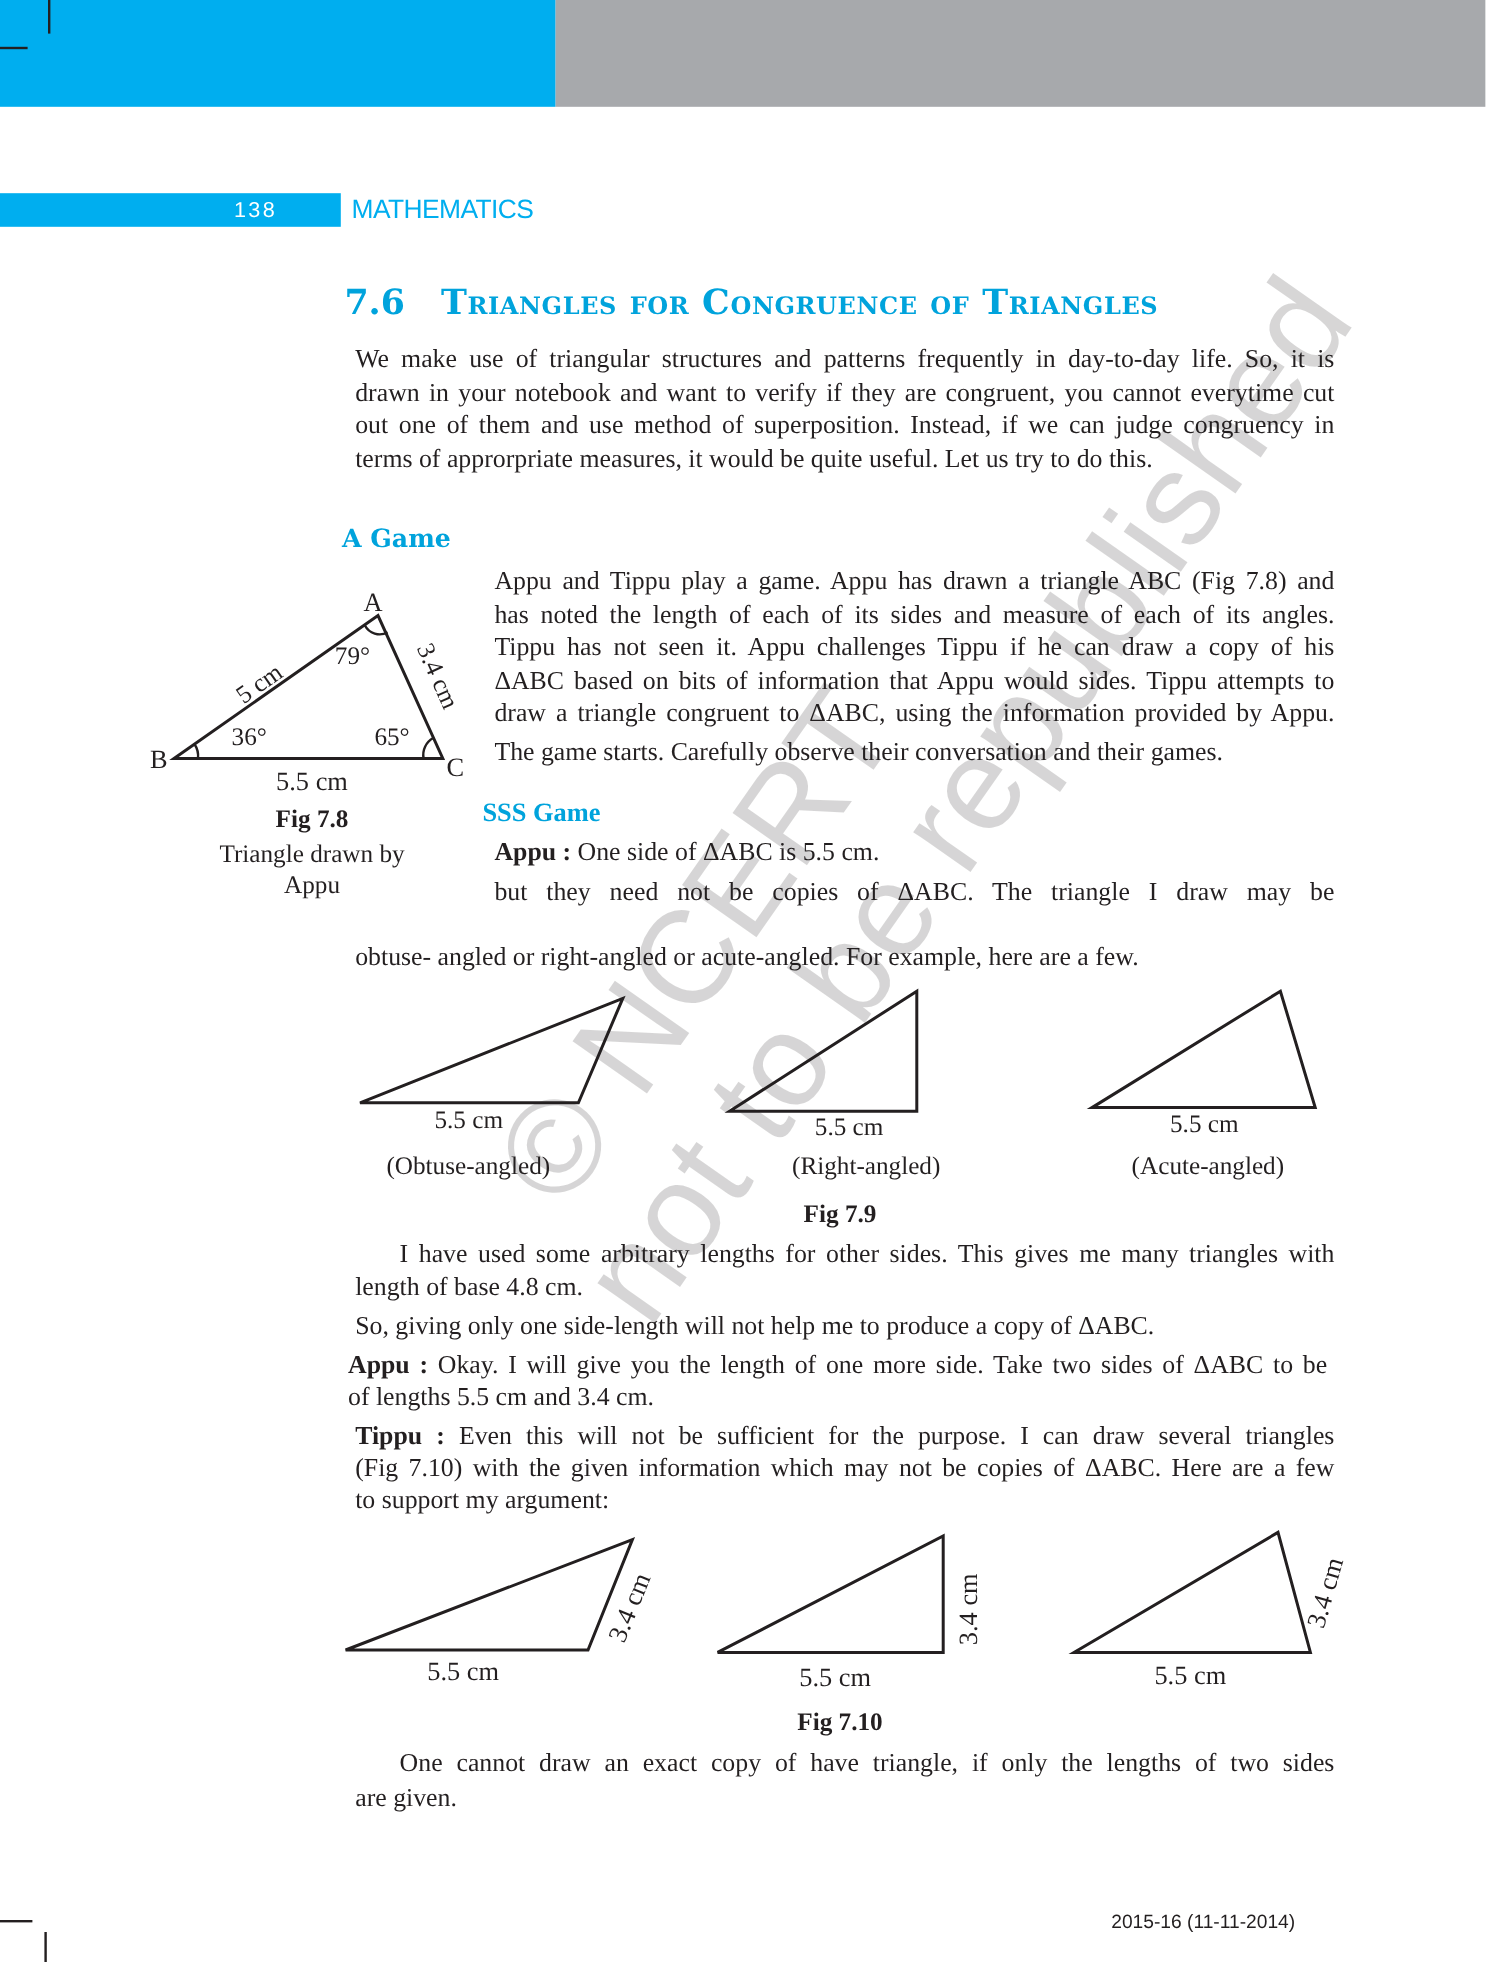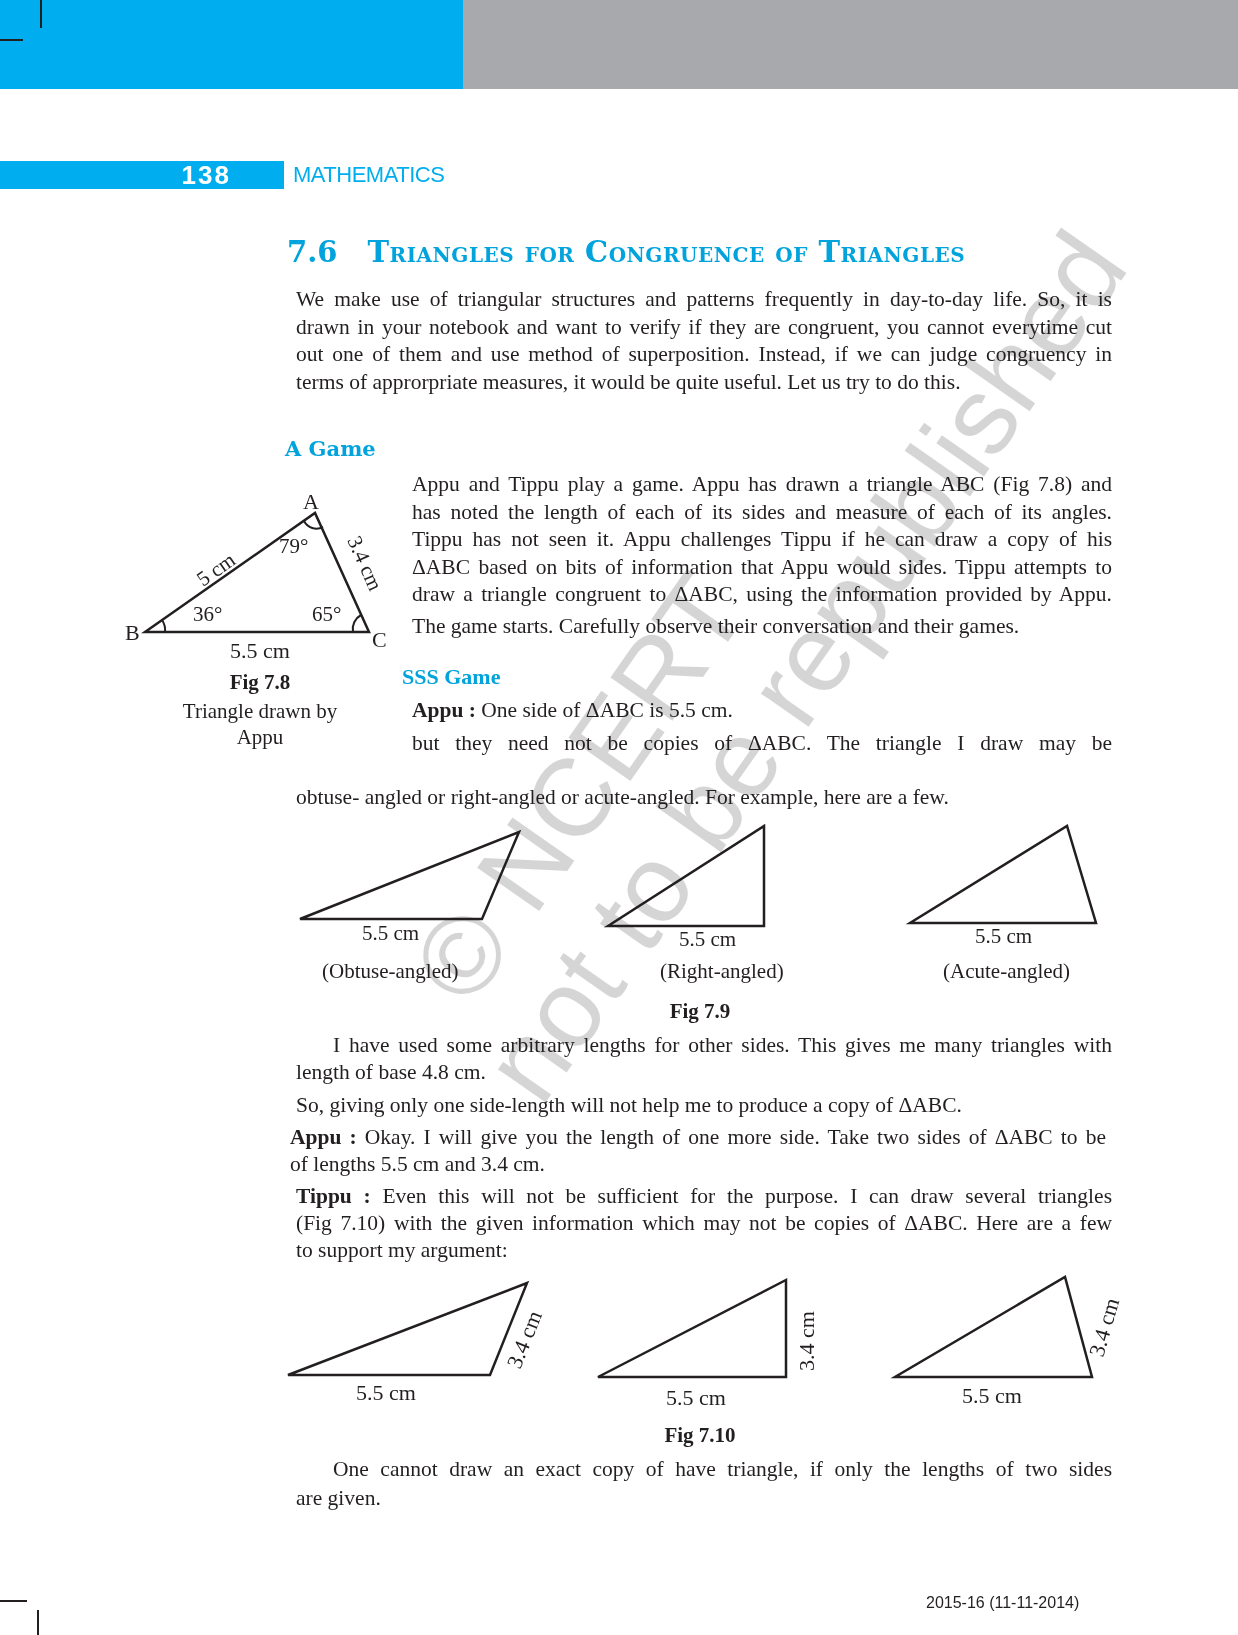--- a/index.html
+++ b/index.html
@@ -4,21 +4,21 @@
 <style>
   html, body { margin:0; padding:0; }
   body { width:1238px; height:1635px; position:relative; background:#ffffff; overflow:hidden;
          font-family:"Liberation Serif", serif; color:#231f20; }
   .abs { position:absolute; }
   .topbar-blue { left:0; top:0; width:463px; height:89px; background:#00aeef; }
   .topbar-gray { left:463px; top:0; width:775px; height:89px; background:#a7a9ac; }
   .crop { background:#231f20; }
   .pagebar { left:0; top:161px; width:284px; height:28px; background:#00aeef; }
   .pagenum { left:175px; top:161px; width:56px; height:28px; color:#fff; font-family:"Liberation Sans", sans-serif;
-             font-weight:bold; font-size:26px; line-height:28px; letter-spacing:2px; text-align:right; }
+             font-weight:normal; font-size:18px; line-height:28px; letter-spacing:2px; text-align:right; }
   .subject { left:293px; top:161px; height:28px; color:#00aeef; font-family:"Liberation Sans", sans-serif;
              font-size:22px; line-height:28px; letter-spacing:-0.5px; }
   .section-title { left:287px; top:234px; color:#00a3dc; font-family:"DejaVu Serif", serif; font-weight:bold;
                    font-size:29px; line-height:36px; white-space:nowrap; }
   .section-title .num { margin-right:30px; }
   .section-title .sc { font-variant:small-caps; letter-spacing:0.5px; }
   .para { position:absolute; font-size:21.5px; line-height:27.5px; text-align:justify; }
   .para .ln { display:block; white-space:nowrap; text-align-last:justify;margin-left:10px; }
   .para .ln.last { text-align-last:left; }
   .subhead { color:#00a3dc; font-weight:bold; font-family:"DejaVu Serif", serif; font-size:21px; }

